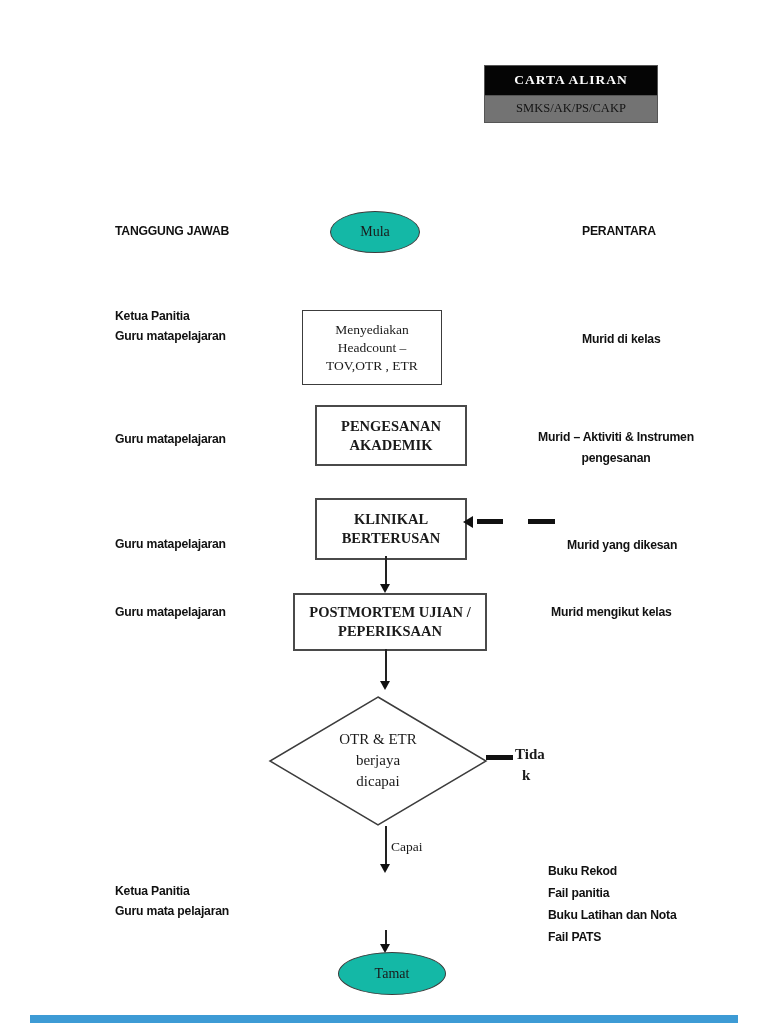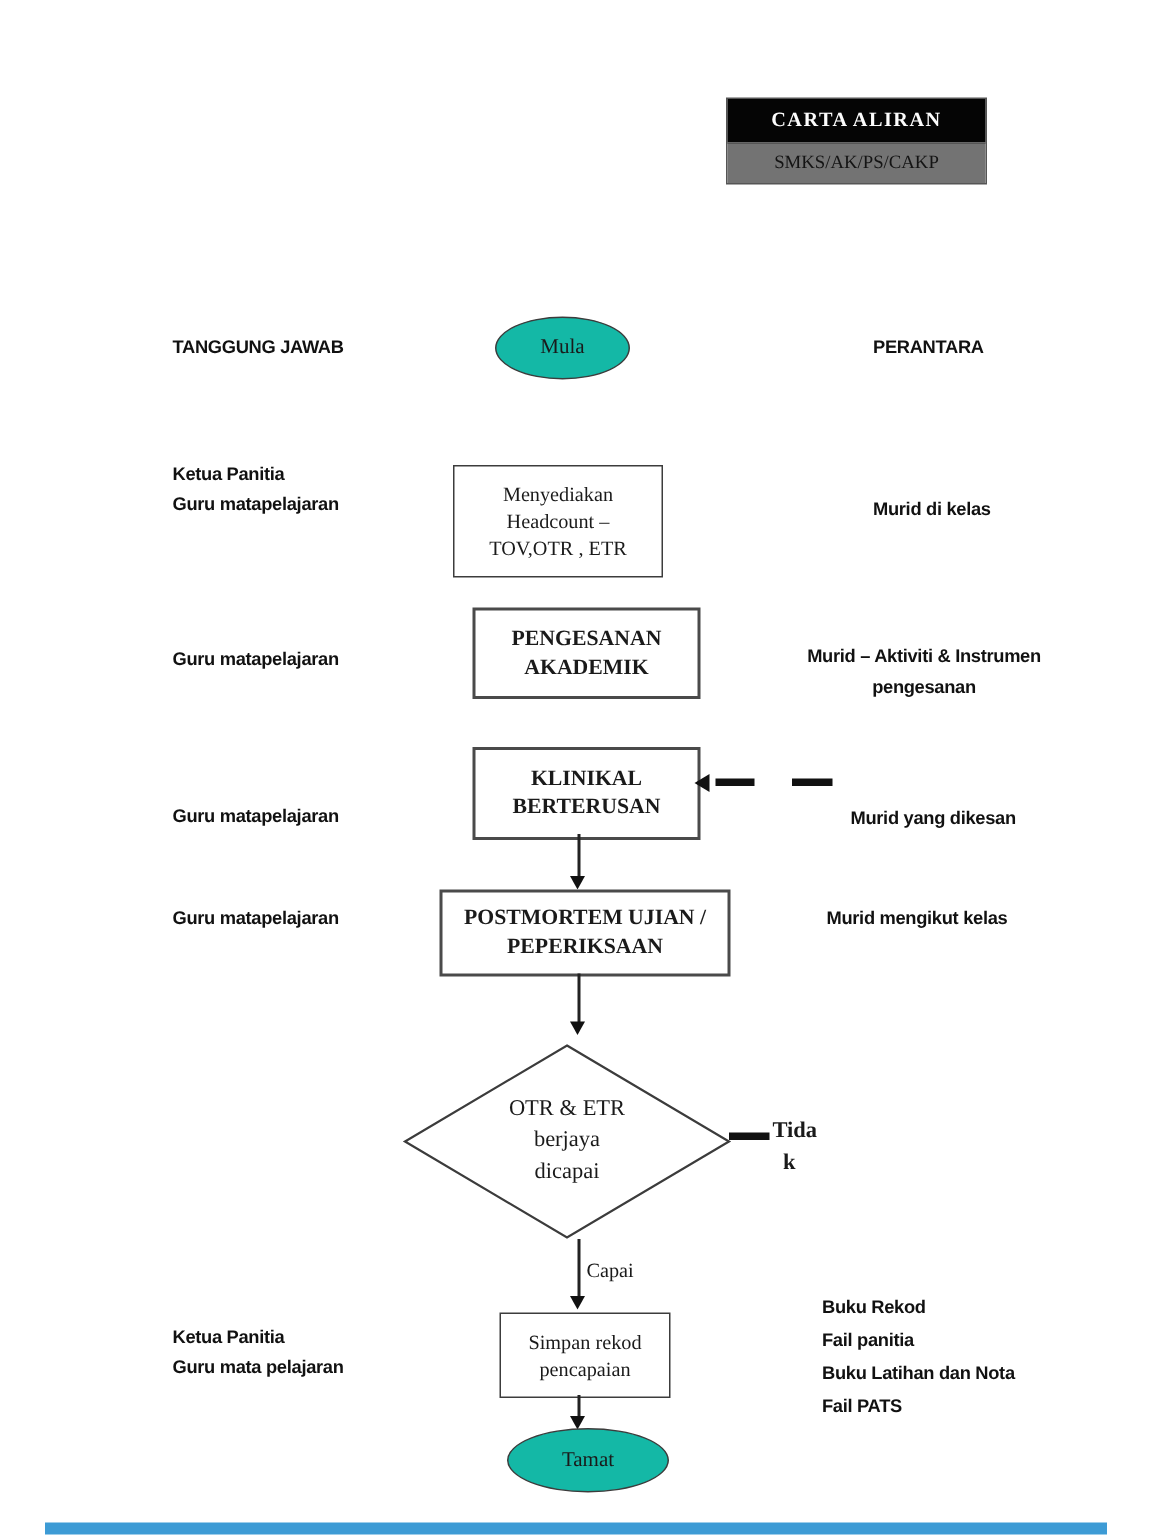--- a/index.html
+++ b/index.html
@@ -99,24 +99,20 @@
   <div class="thickline" style="left:486px;top:755px;width:27px;"></div>
   <div class="no-label" style="left:515px;top:744px;">
     <div>Tida</div>
     <div style="padding-left:7px;">k</div>
   </div>
 
   <div class="vline" style="left:385px;top:826px;height:40px;"></div>
   <div class="ahead-down" style="left:380px;top:864px;"></div>
   <div class="flow-label" style="left:391px;top:839px;">Capai</div>
 
-  <div class="pbox" style="left:333px;top:875px;width:112px;height:55px;">
-    <div>Simpan rekod</div>
-    <div>pencapaian</div>
-  </div>
 
   <div class="vline" style="left:385px;top:930px;height:15px;"></div>
   <div class="ahead-down" style="left:380px;top:944px;"></div>
 
   <div class="oval" style="left:338px;top:952px;width:106px;height:41px;">
     <span>Tamat</span>
   </div>
 
   <div class="sans" style="left:115px;top:306px;">
     <div>Ketua Panitia</div>

